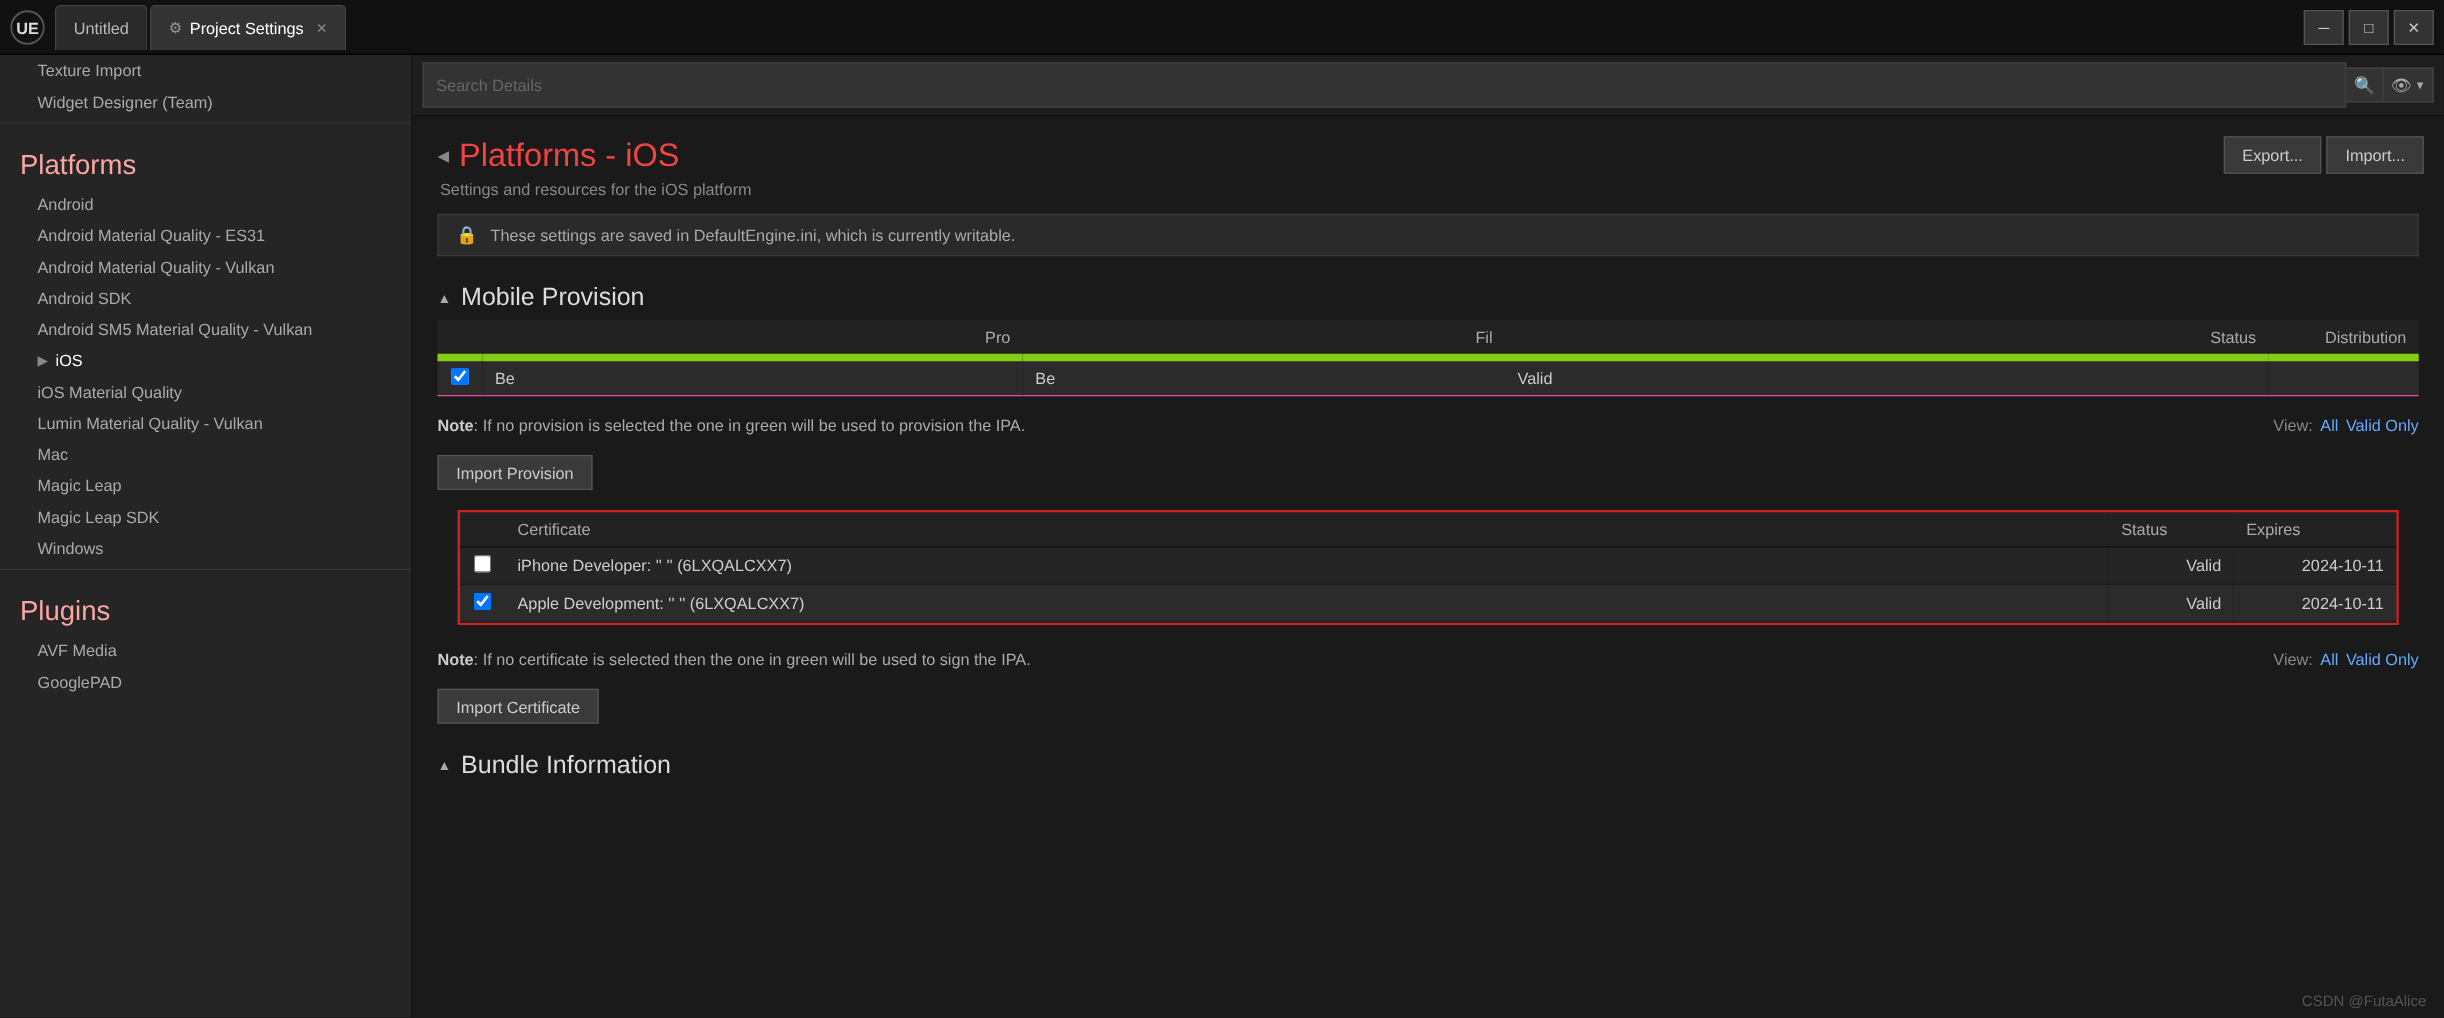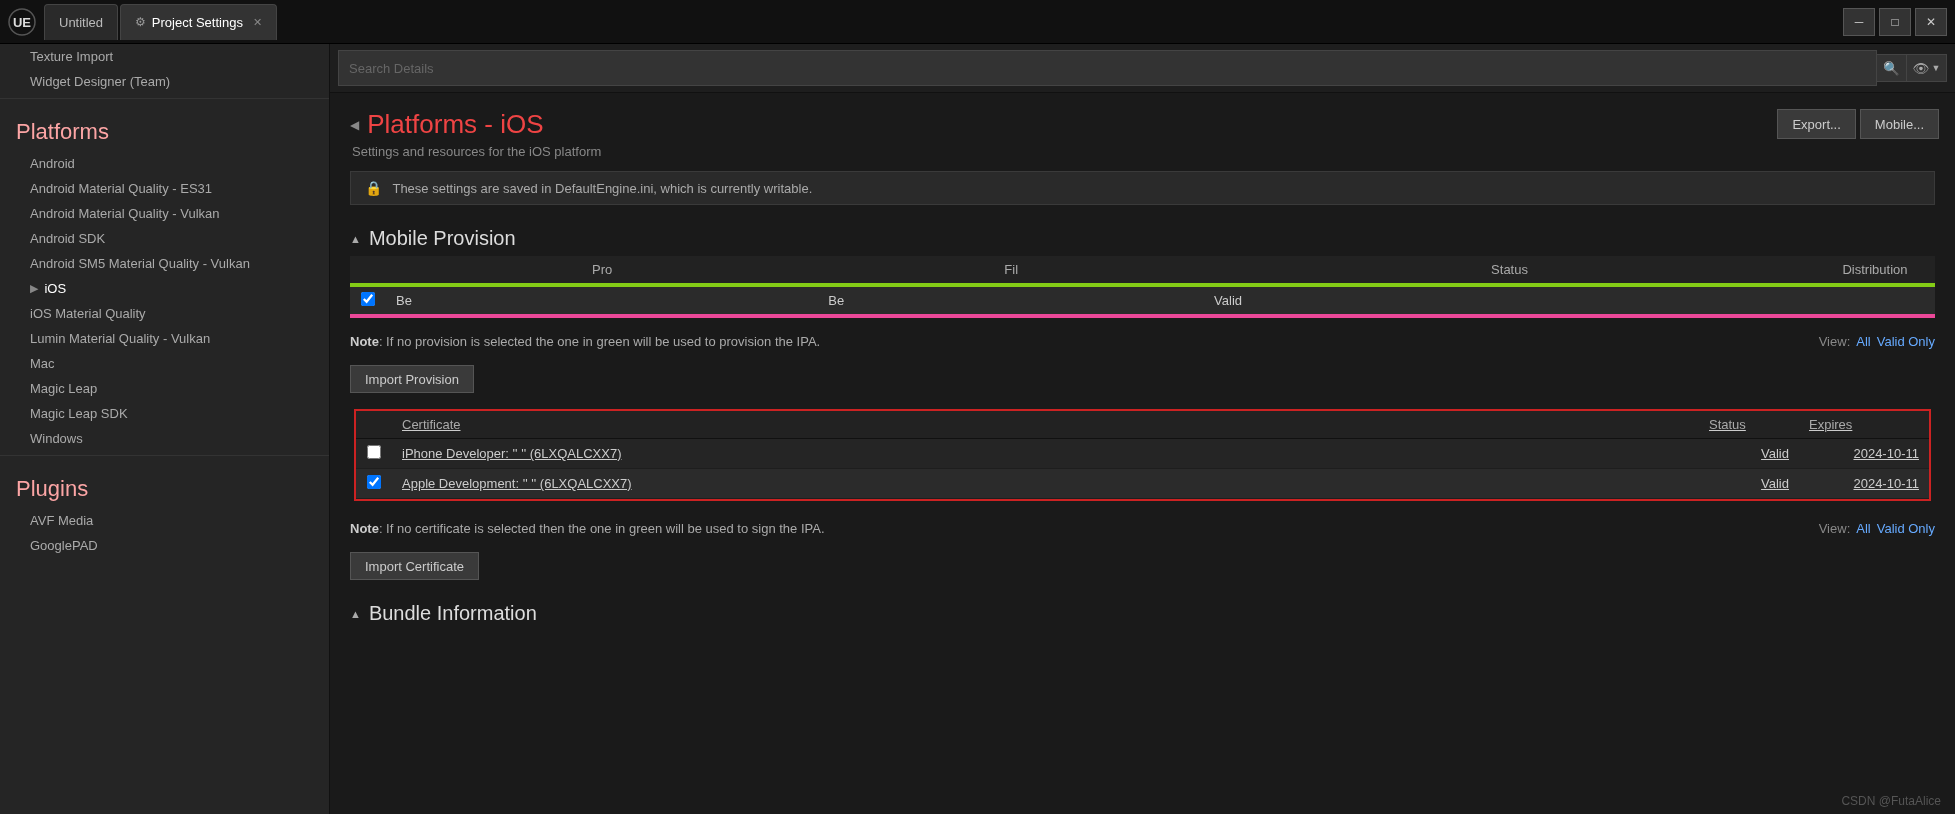--- a/index.html
+++ b/index.html
@@ -241,29 +241,29 @@
 
     
     .data-table {
       width: 100%;
       border-collapse: collapse;
       margin-bottom: 8px;
     }
     .data-table th {
       background: #222;
       color: #aaa;
-      text-align: center;
+      text-align: right;
       padding: 6px 10px;
       font-weight: normal;
       font-size: 13px;
-      border-bottom: 4px solid #84cc16;
+      border-bottom: 6px solid #84cc16;
     }
     .data-table td {
       padding: 5px 10px;
-      border-bottom: 4px solid #ec4899;
+      border-bottom: 1px solid #ec4899;
       font-size: 13px;
       color: #ccc;
     }
     .data-table tr:nth-child(even) td { background: #252525; }
     .data-table tr:nth-child(odd) td { background: #2b2b2b; }
 
     .checkbox-cell {
       width: 36px;
       text-align: center;
     }
@@ -310,23 +310,22 @@
       padding: 5px 14px;
       cursor: pointer;
       font-size: 13px;
       height: 28px;
       display: inline-block;
     }
 
     
     .cert-section {
       border: 2px solid #cc2222;
-      margin: 12px 4px;
+      margin: 12px 16px;
       padding: 0;
-      text-decoration: underline;
     }
 
     .cert-table {
       width: 100%;
       border-collapse: collapse;
     }
     .cert-table th {
       background: #222;
       color: #aaa;
       text-align: left;
@@ -433,21 +432,21 @@
       </button>
       <button class="eye-btn">
         <span>👁</span>
         <span style="font-size:9px;">▼</span>
       </button>
     </div>
 
     <div style="position:relative;">
       <div style="position:absolute; right:16px; top:16px; display:flex; gap:4px; z-index:10;">
         <button class="action-btn">Export...</button>
-        <button class="action-btn">Mobile...</button>
+        <button class="action-btn">Import...</button>
       </div>
     </div>
 
     <div class="inner-content">
 
       
       <div class="section-title-row">
         <span class="section-title-arrow">◀</span>
         <span class="section-title">Platforms - iOS</span>
       </div>

